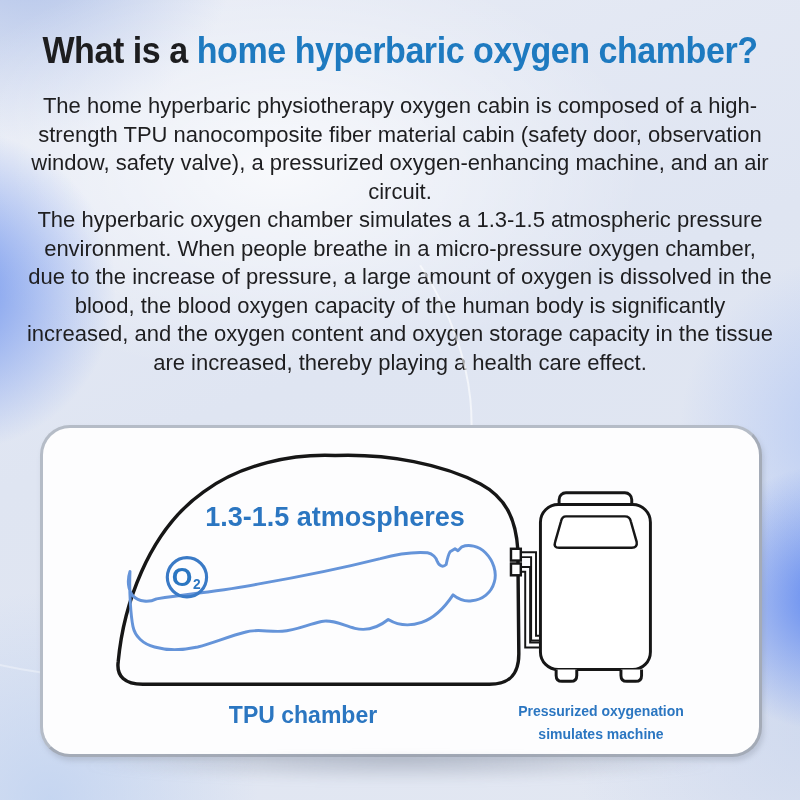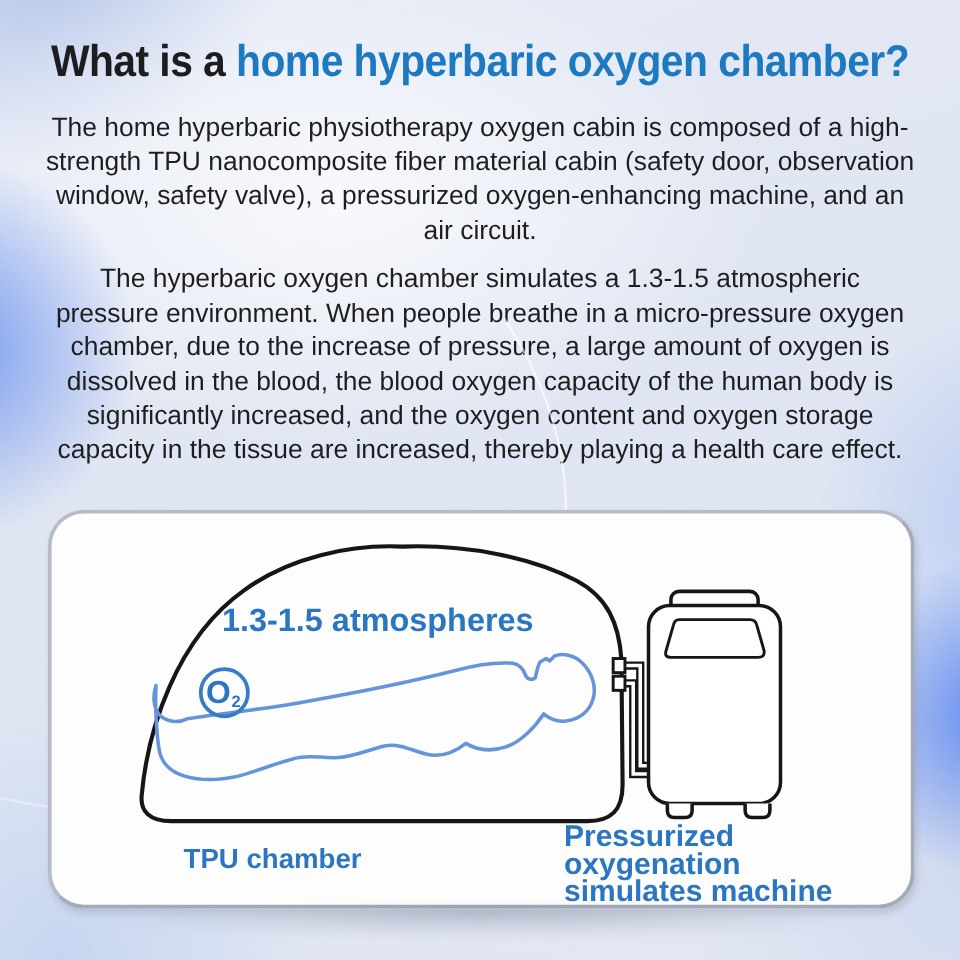--- a/index.html
+++ b/index.html
@@ -26,41 +26,41 @@
     margin:30px 0 0 0;text-align:center;white-space:nowrap;
     font-size:37px;font-weight:bold;letter-spacing:-0.5px;
     transform:scaleX(0.92);transform-origin:50% 50%;
   }
   .page-title .t-prefix{color:var(--title-black,#1d1d1f);}
   .page-title .t-highlight{color:var(--accent-blue,#1e7ac0);}
   .intro{
     width:748px;margin:20px auto 0 auto;text-align:center;
     font-size:22px;line-height:28.5px;color:var(--body-text,#1e1e20);
   }
-  .intro p{margin:12px;}
+  .intro p{margin:0;}
   .panel{
     position:absolute;left:40px;top:425px;width:722px;height:332px;box-sizing:border-box;
     background:#fdfdfe;border:3px solid var(--panel-border,#b5bcc7);
     border-right-color:#a4abb7;border-bottom-color:#a4abb7;
     border-radius:30px;
     box-shadow:2px 4px 5px rgba(140,150,165,0.35);
   }
   .panel::after{
     content:'';position:absolute;left:18px;right:18px;top:calc(100% + 4px);height:24px;
     background:radial-gradient(ellipse at 50% 0%, rgba(105,115,135,0.38), rgba(105,115,135,0) 72%);
     filter:blur(4px);border-radius:50%;
   }
   .panel svg{position:absolute;left:0;top:0;width:100%;height:100%;}
   .svg-text{font-family:"Liberation Sans",sans-serif;font-weight:bold;fill:var(--label-blue,#2b76c1);}
   .diagram-label{
-    position:absolute;text-align:left;font-weight:bold;color:var(--label-blue,#2b76c1);
+    position:absolute;text-align:center;font-weight:bold;color:var(--label-blue,#2b76c1);
   }
   .pressure-label{left:142px;top:74px;width:300px;font-size:27px;}
   .chamber-label{left:110px;top:274px;width:300px;font-size:23px;}
-  .machine-label{left:427px;top:258px;width:262px;font-size:25px;line-height:23px;}
+  .machine-label{left:427px;top:272px;width:262px;font-size:14px;line-height:23px;}
 </style>
 </head>
 <body>
 
 <div class="arc-decor"></div>
 
 <h1 class="page-title"><span class="t-prefix">What is a </span><span class="t-highlight">home hyperbaric oxygen chamber?</span></h1>
 
 <div class="intro">
   <p>The home hyperbaric physiotherapy oxygen cabin is composed of a high-strength TPU nanocomposite fiber material cabin (safety door, observation window, safety valve), a pressurized oxygen-enhancing machine, and an air circuit.</p>

